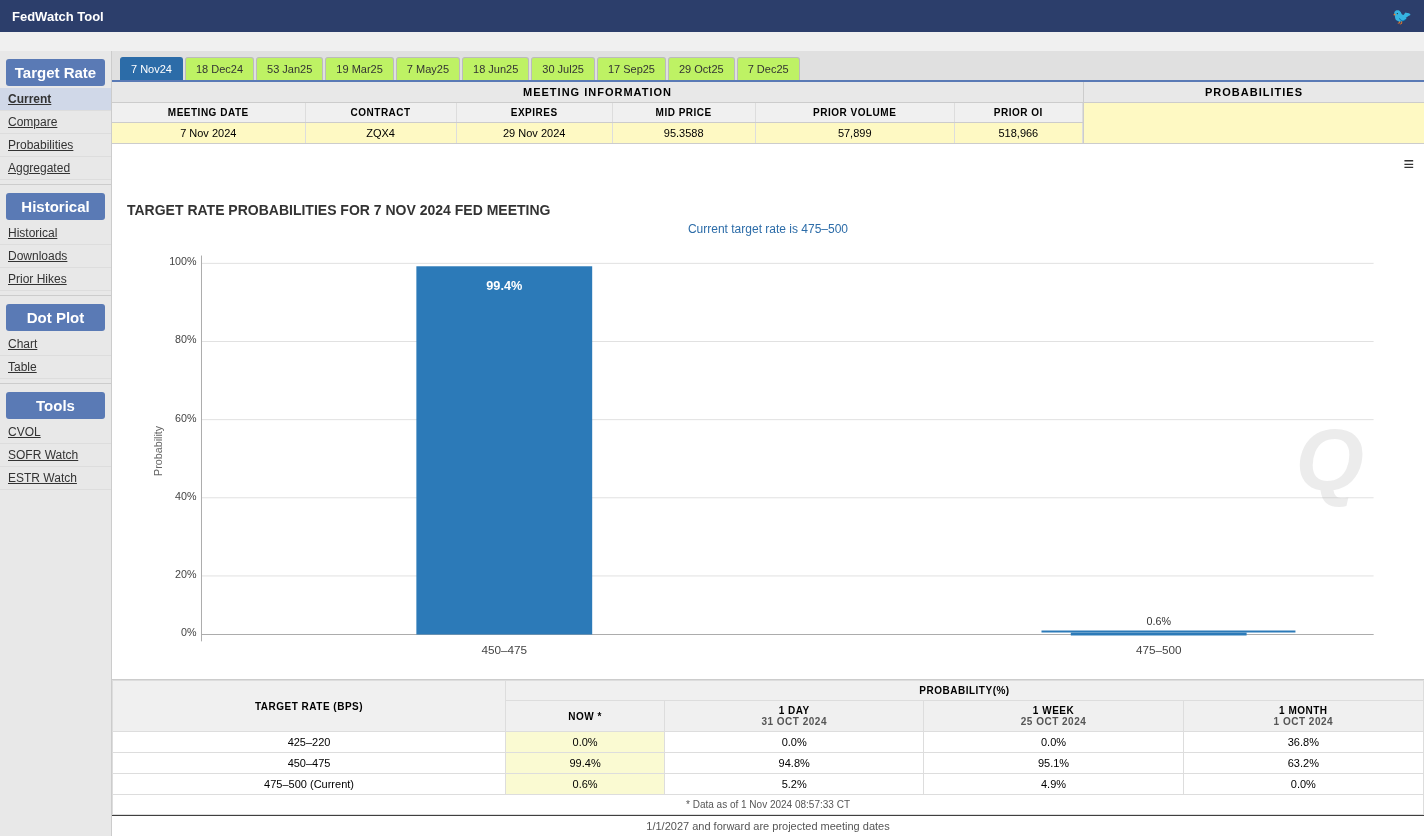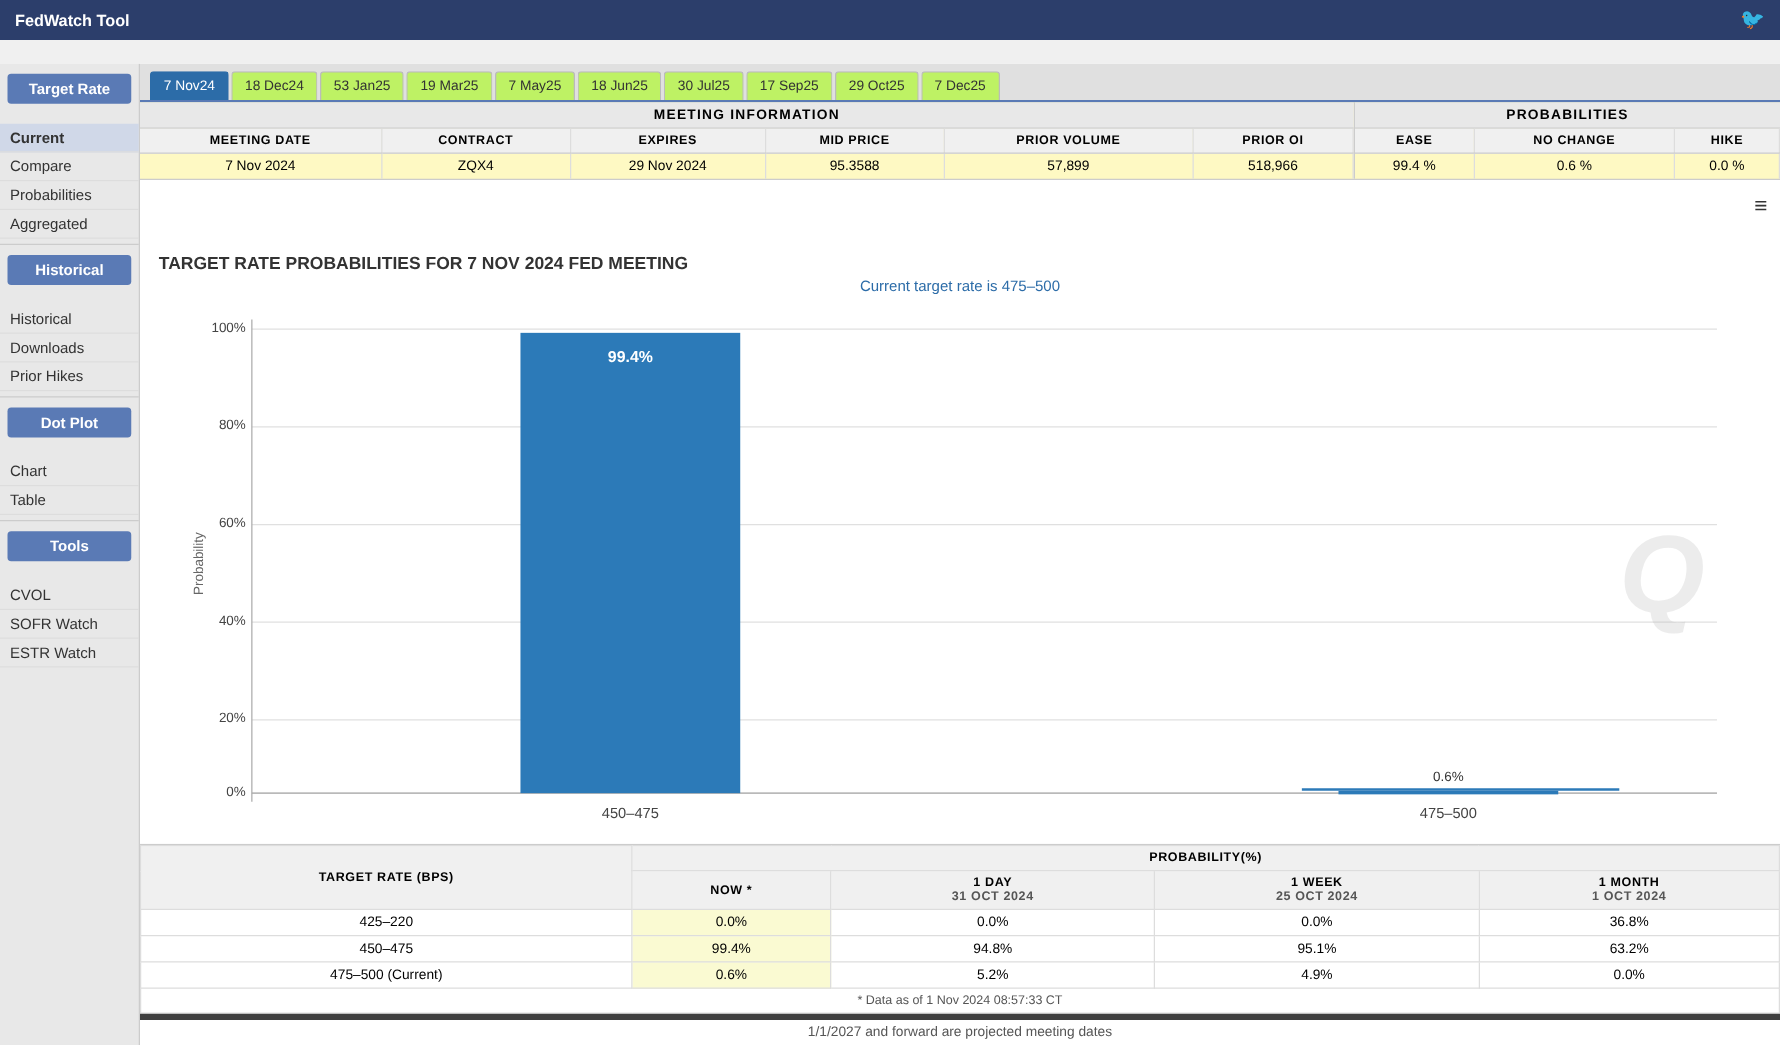--- a/index.html
+++ b/index.html
@@ -11,22 +11,22 @@
     #header { background: #2c3e6b; color: white; padding: 8px 12px; display: flex; align-items: center; justify-content: space-between; height: 32px; }
     #header-title { font-size: 13px; font-weight: bold; color: white; }
     #twitter-icon { color: #1da1f2; font-size: 16px; }
 
     
     #main { display: flex; flex: 1; overflow: hidden; }
 
     
     #sidebar { width: 112px; background: #e8e8e8; border-right: 1px solid #ccc; display: flex; flex-direction: column; padding: 4px 0; flex-shrink: 0; }
 
-    .sidebar-section-btn { background: #5a7ab5; color: white; text-align: center; padding: 5px 4px; margin: 4px 6px 16px; font-size: 12px; border-radius: 3px; cursor: pointer; font-weight: bold; }
-    .sidebar-item { padding: 4px 8px; font-size: 12px; color: #333; cursor: pointer; border-bottom: 1px solid #ddd; }
+    .sidebar-section-btn { background: #5a7ab5; color: white; text-align: center; padding: 5px 4px; margin: 4px 6px 2px; font-size: 15px; border-radius: 3px; cursor: pointer; font-weight: bold; }
+    .sidebar-item { padding: 4px 8px; font-size: 12px; color: #333; cursor: pointer; border-bottom: 1px solid #ddd; text-decoration: underline; }
     .sidebar-item:hover, .sidebar-item.active { background: #d0d8e8; }
     .sidebar-item.active { font-weight: bold; }
     .sidebar-divider { margin: 4px 0; border-top: 1px solid #ccc; }
 
     
     #content { flex: 1; display: flex; flex-direction: column; overflow: hidden; background: #f5f5f5; }
 
     
     #tabs-row { background: #e0e0e0; padding: 6px 8px 0; display: flex; gap: 2px; border-bottom: 2px solid #5a7ab5; }
     .tab { padding: 5px 10px; font-size: 11px; cursor: pointer; background: #bef264; border: 1px solid #bbb; border-bottom: none; border-radius: 3px 3px 0 0; color: #333; }
@@ -56,21 +56,21 @@
 
     
     #bottom-table-section { background: white; border-top: 1px solid #ccc; }
     .bottom-table { width: 100%; border-collapse: collapse; font-size: 11px; }
     .bottom-table th, .bottom-table td { border: 1px solid #ddd; padding: 4px 8px; text-align: center; }
     .bottom-table thead th { background: #f0f0f0; font-weight: bold; font-size: 10px; letter-spacing: 0.5px; }
     .bottom-table .subhead { font-size: 10px; color: #555; }
     .bottom-table td.highlight { background: #fafad2; }
     .bottom-table tfoot td { font-size: 10px; color: #555; text-align: center; }
 
-    #footer-note { text-align: center; font-size: 11px; color: #555; padding: 4px; background: white; border-top: 5px solid #404040; }
+    #footer-note { text-align: center; font-size: 11px; color: #555; padding: 4px; background: white; border-top: 1px solid #404040; }
     .y-axis-label { font-size: 11px; fill: #444; }
   </style>
 </head>
 <body>
 
 <div id="app">
 
   <div id="header">
     <span id="header-title">FedWatch Tool</span>
     <span id="twitter-icon">🐦</span>
@@ -136,36 +136,20 @@
                 <td>29 Nov 2024</td>
                 <td>95.3588</td>
                 <td>57,899</td>
                 <td>518,966</td>
               </tr>
             </tbody>
           </table>
         </div>
         <div id="probabilities-panel">
           <div class="panel-header">PROBABILITIES</div>
-          <table class="prob-table">
-            <thead>
-              <tr>
-                <th>EASE</th>
-                <th>NO CHANGE</th>
-                <th>HIKE</th>
-              </tr>
-            </thead>
-            <tbody>
-              <tr>
-                <td>99.4 %</td>
-                <td>0.6 %</td>
-                <td>0.0 %</td>
-              </tr>
-            </tbody>
-          </table>
         </div>
       </div>
 
       <div id="chart-area" style="flex:1; position:relative; padding: 10px 15px 5px;">
         <div style="font-size:14px;font-weight:bold;color:#333;margin-bottom:4px;margin-top:48px;">TARGET RATE PROBABILITIES FOR 7 NOV 2024 FED MEETING</div>
         <div id="menu-icon">≡</div>
         <div style="font-size:12px;color:#2c6ca8;text-align:center;margin-bottom:0;">Current target rate is 475–500</div>
 
         <svg id="bar-chart" viewBox="0 0 1280 430" preserveAspectRatio="xMidYMid meet" style="width:100%;height:420px;">
 

